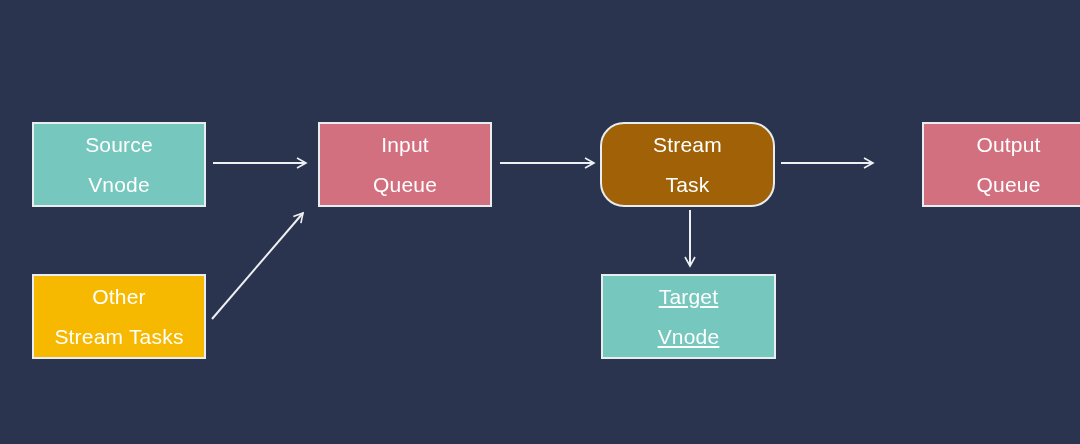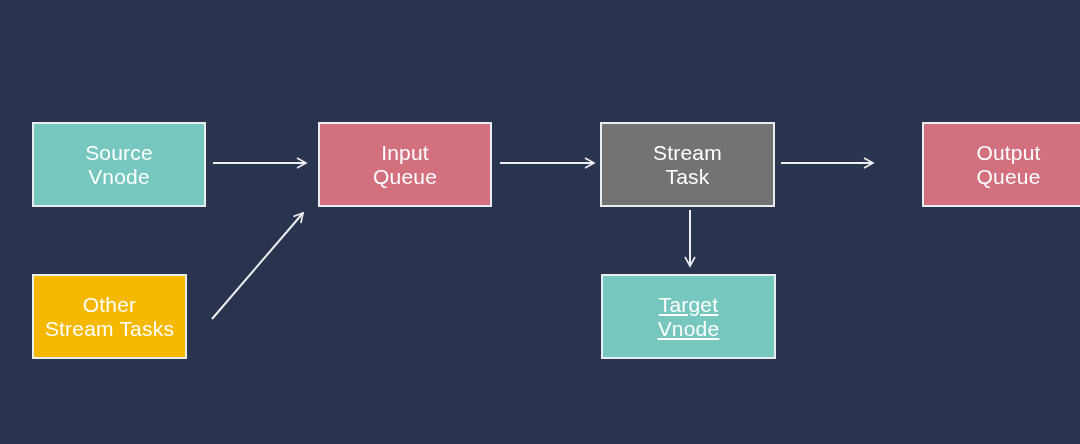--- a/index.html
+++ b/index.html
@@ -14,26 +14,26 @@
   }
   .node {
     position: absolute;
     border: 2px solid #e8edef;
     display: flex;
     align-items: center;
     justify-content: center;
     text-align: center;
     color: #ffffff;
     font-size: 21px;
-    line-height: 24px;
+    line-height: 40px;
     white-space: pre-line;
     letter-spacing: 0.2px;
   }
   #node-source-vnode      { left: 32px;  top: 122px; width: 174px; height: 85px; }
-  #node-other-stream-tasks{ left: 32px;  top: 274px; width: 155px; height: 85px; }
+  #node-other-stream-tasks{ left: 32px;  top: 274px; width: 174px; height: 85px; }
   #node-input-queue       { left: 318px; top: 122px; width: 174px; height: 85px; }
   #node-stream-task       { left: 600px; top: 122px; width: 175px; height: 85px; }
   #node-output-queue      { left: 922px; top: 122px; width: 173px; height: 85px; }
   #node-target-vnode      { left: 601px; top: 274px; width: 175px; height: 85px; text-decoration: underline; }
   svg.edges {
     position: absolute;
     left: 0; top: 0;
     width: 1080px;
     height: 444px;
     pointer-events: none;
@@ -64,21 +64,21 @@
 
   <div class="node" id="node-source-vnode" style="background: rgb(118, 199, 190);">Source
 Vnode</div>
 
   <div class="node" id="node-other-stream-tasks" style="background: rgb(247, 184, 0);">Other
 Stream Tasks</div>
 
   <div class="node" id="node-input-queue" style="background: rgb(210, 112, 127);">Input
 Queue</div>
 
-  <div class="node" id="node-stream-task" style="background: #737373;">Stream
+  <div class="node" id="node-stream-task" style="background: #a16207; border-radius: 24px;">Stream
 Task</div>
 
   <div class="node" id="node-output-queue" style="background: rgb(210, 112, 127);">Output
 Queue</div>
 
   <div class="node" id="node-target-vnode" style="background: rgb(118, 199, 190);">Target
 Vnode</div>
 
 </div>
 

